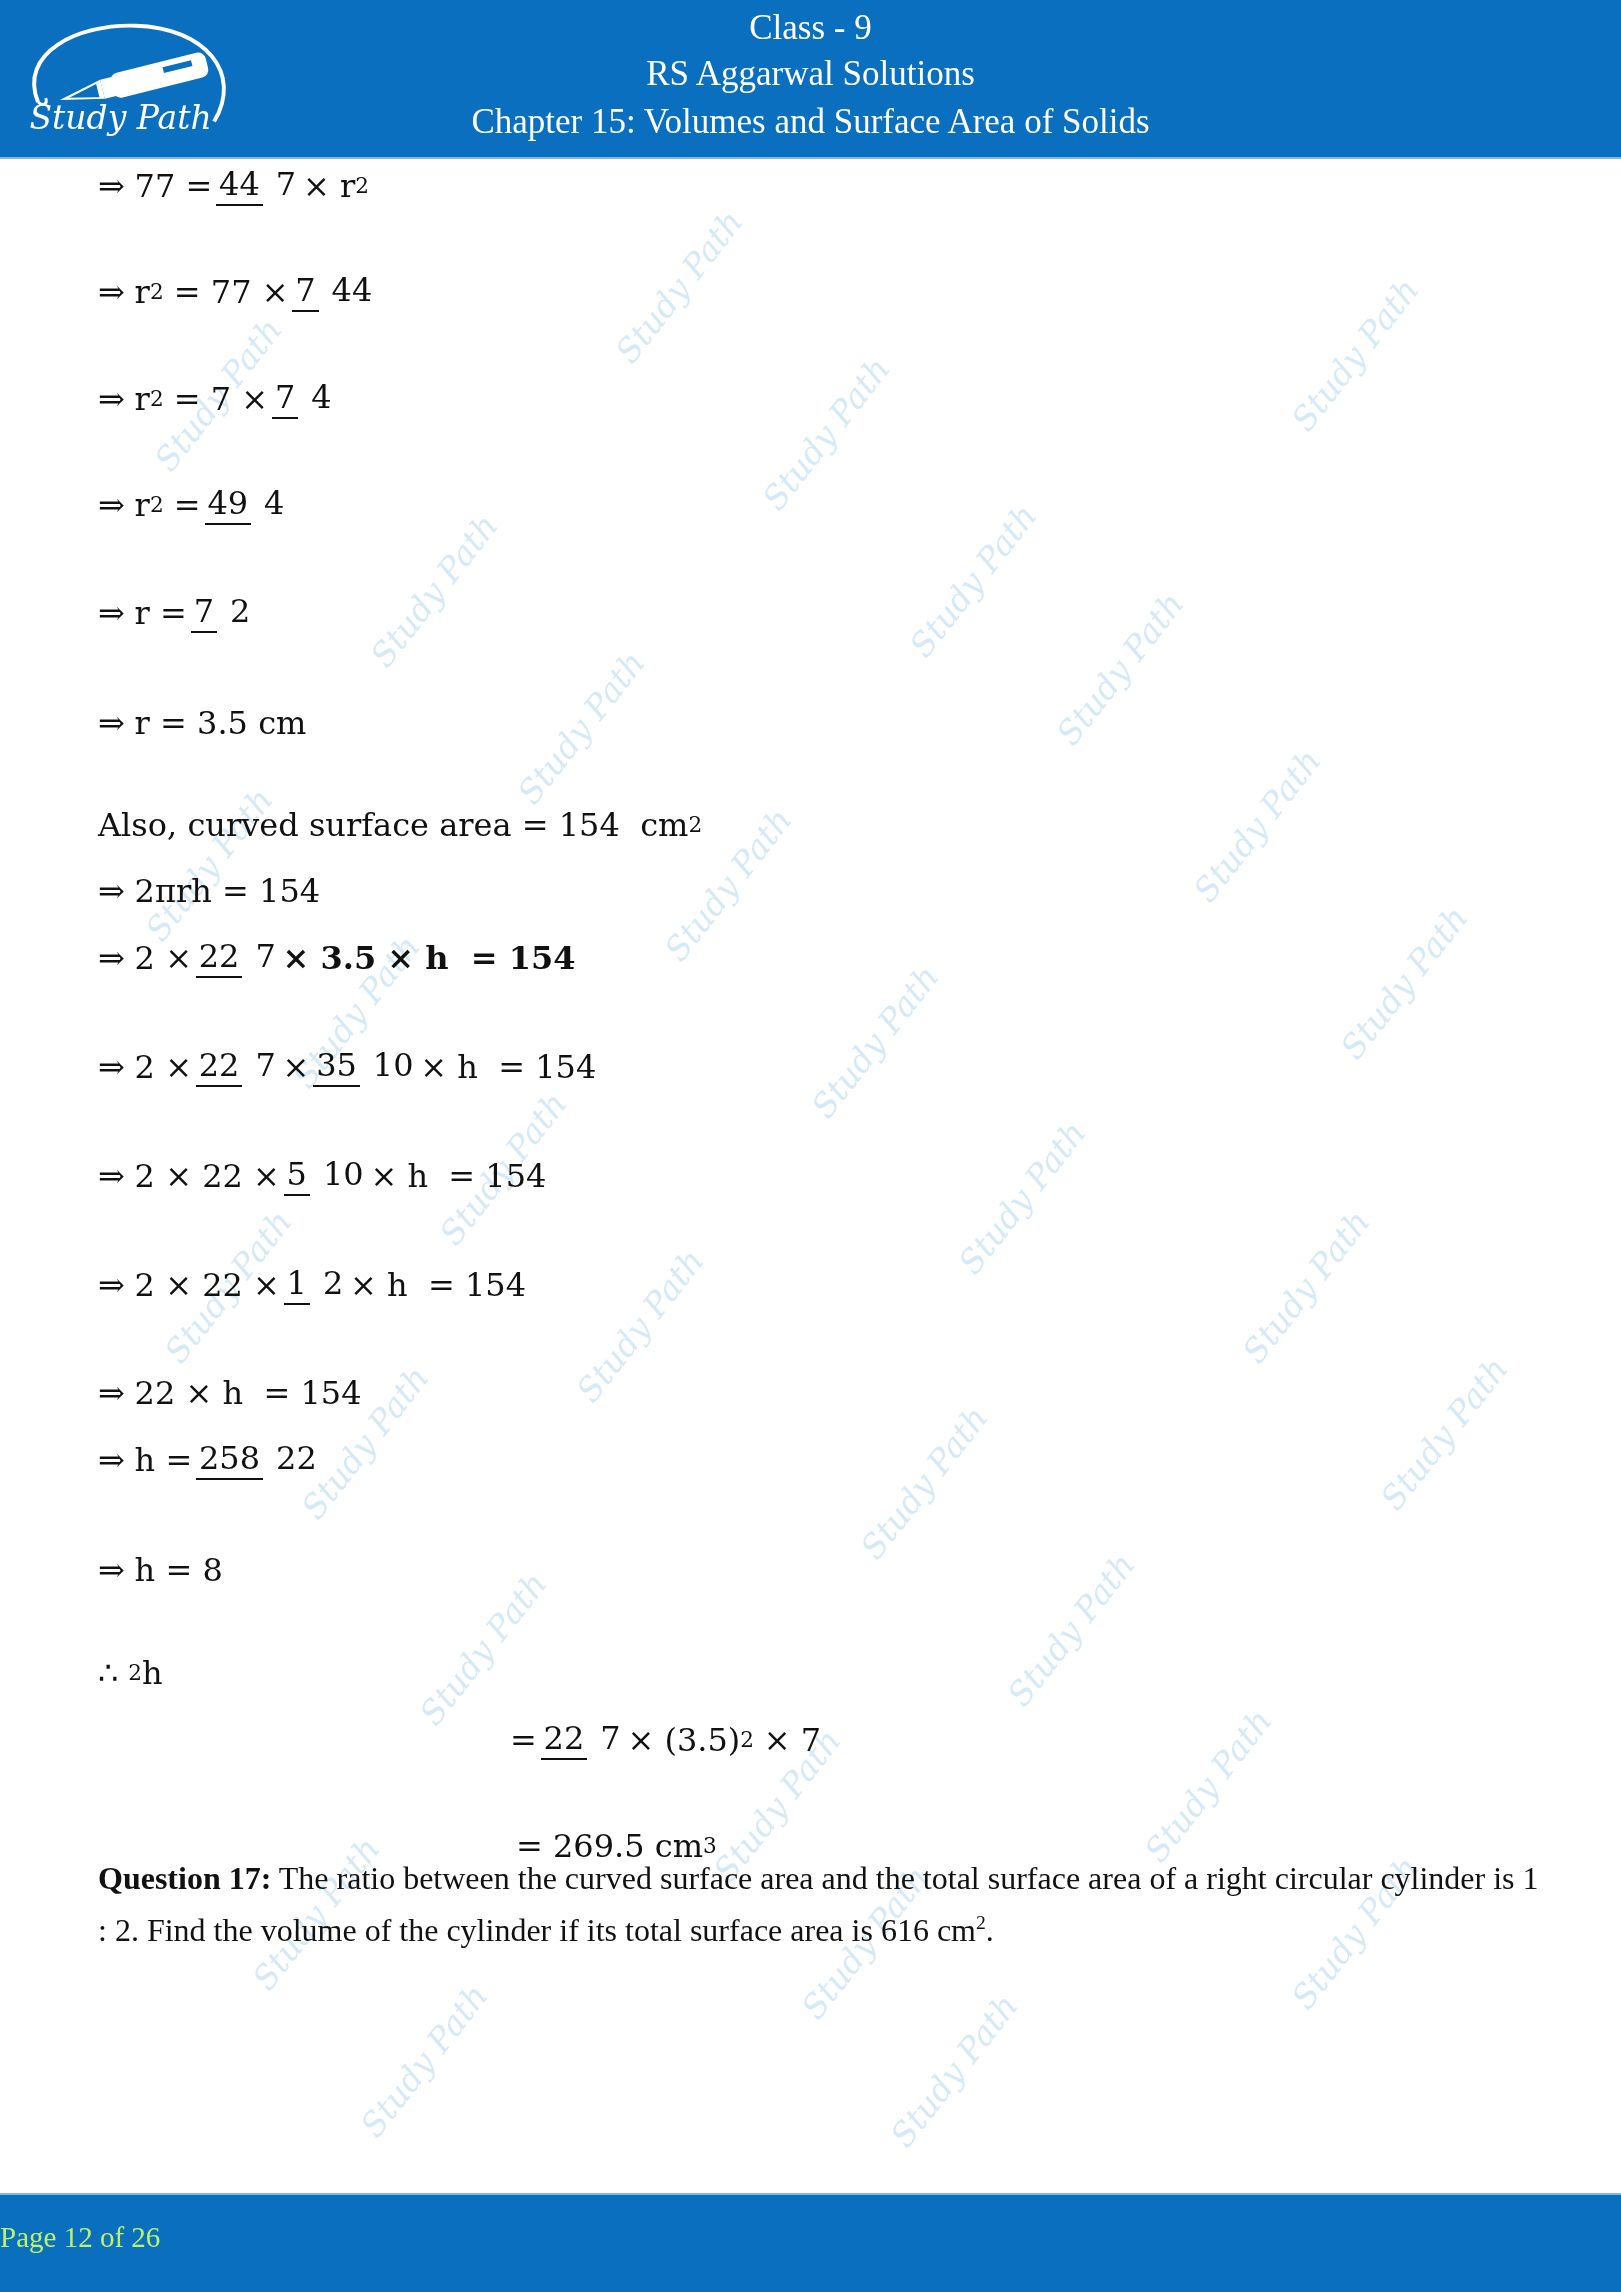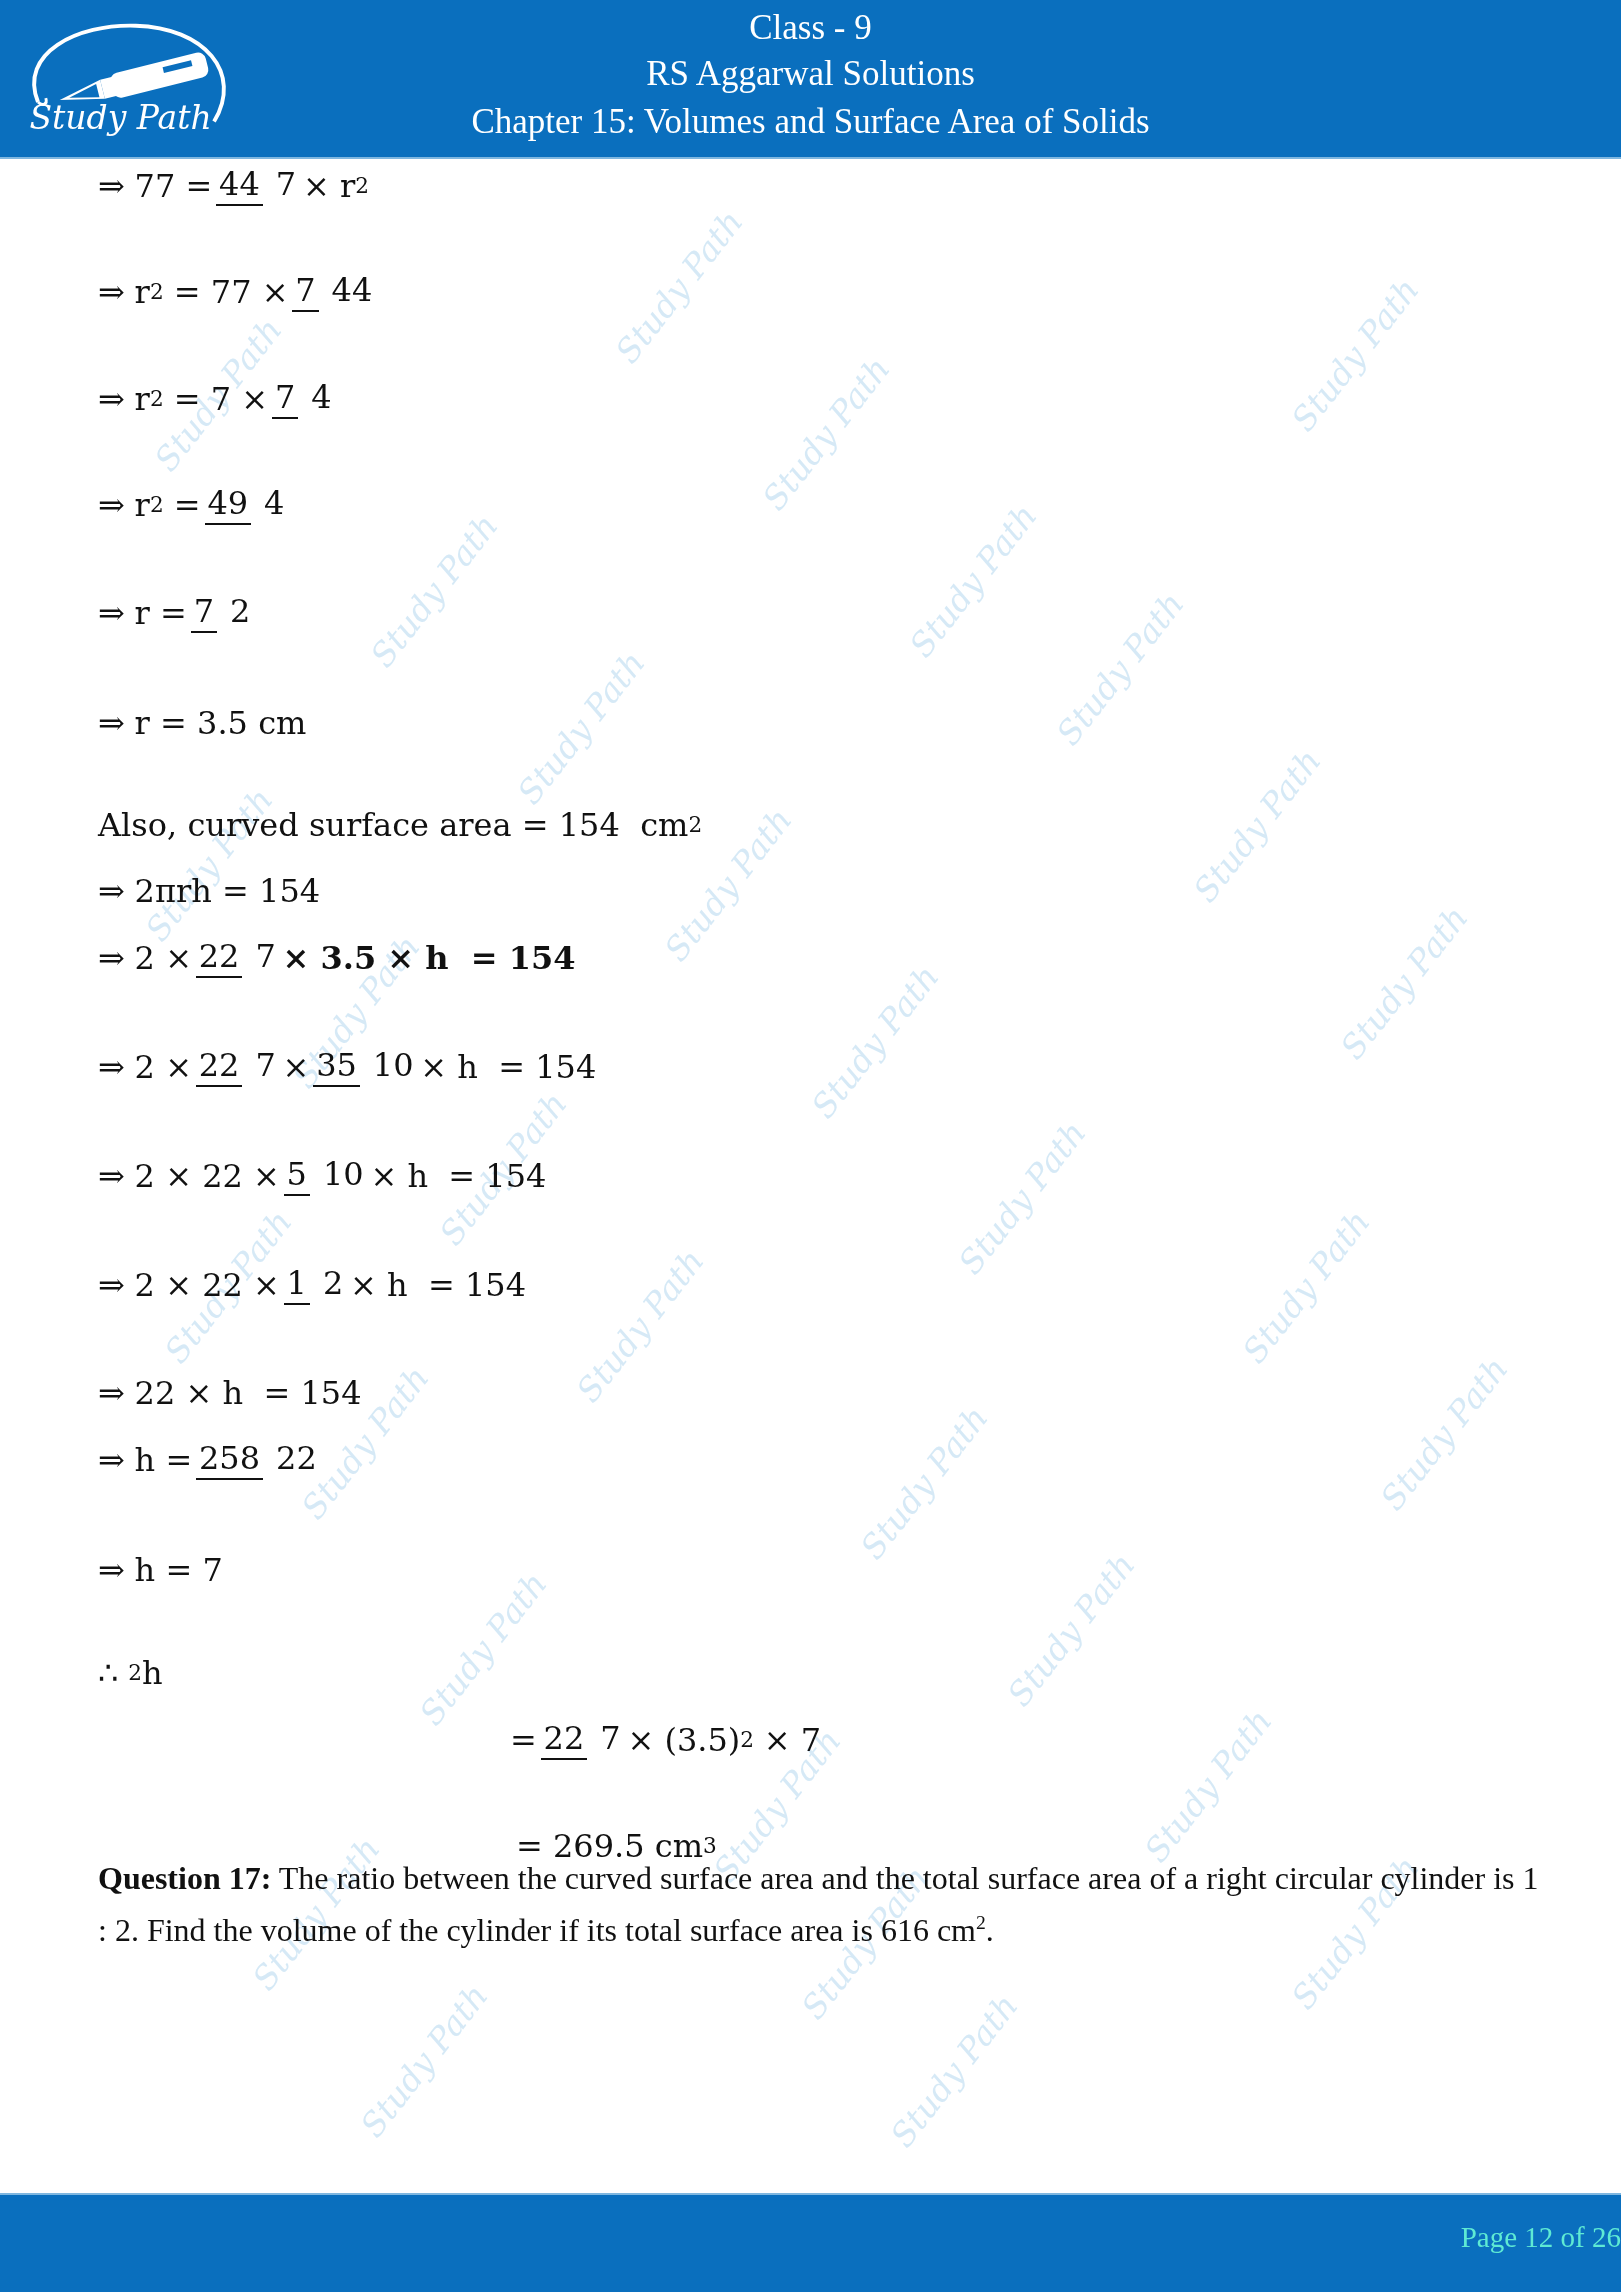--- a/index.html
+++ b/index.html
@@ -19,22 +19,22 @@
   }
   .header .t1 { position: absolute; top: 7.8px; left: 0; width: 1621px; font-size: 35px; }
   .header .t2 { position: absolute; top: 54px; left: 0; width: 1621px; font-size: 35px; }
   .header .t3 { position: absolute; top: 102px; left: 0; width: 1621px; font-size: 35px; }
   .logo { position: absolute; left: 17.6px; top: 13.7px; width: 216px; height: 135px; }
   .footer {
     position: absolute; left: 0; top: 2193px; width: 1621px; height: 100px;
     background: #0a6fbe; border-top: 2px solid #7fb7e0;
   }
   .footer .pg {
-    position: absolute; left: 0; top: 25.5px; width: 1621px; text-align: right;
-    color: #5eead4; font-size: 29px; font-family: "Liberation Serif", serif;
+    position: absolute; left: 0; top: 25.5px; width: 1621px; text-align: left;
+    color: #bef264; font-size: 29px; font-family: "Liberation Serif", serif;
   }
   .watermarks { position: absolute; left: 0; top: 159px; width: 1621px; height: 2034px; pointer-events: none; }
   .wm {
     position: absolute; color: #cfe6f5; font-family: "DejaVu Serif", serif; font-style: italic;
     font-size: 33px; transform: rotate(-52deg); white-space: nowrap; opacity: 0.85;
   }
   .line {
     position: absolute; left: 98px; font-size: 32px; white-space: nowrap;
     display: flex; align-items: center; font-family: "DejaVu Serif", serif;
   }
@@ -248,21 +248,21 @@
   <span>h =</span>
   <span class="frac">
     <span class="num">258</span>
     <span class="den">22</span>
   </span>
 </div>
 
 <div class="line" style="top:1551px;">
   <span>⇒</span>
     <span class="sp"></span>
-  <span>h = 7</span>
+  <span>h = 8</span>
 </div>
 
 <div class="line" style="top:1654px;">
   <span>∴</span>
     <span class="sp"></span>
     <sup>2</sup>
     <span>h</span>
 </div>
 
 <div class="line" style="top:1719px;left:510px;">

